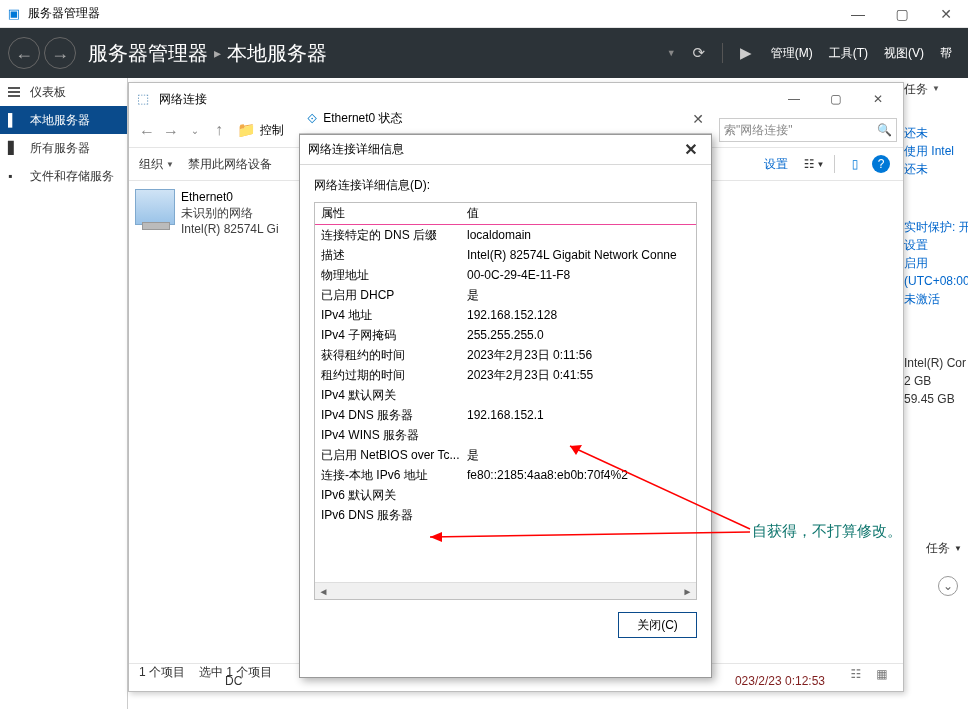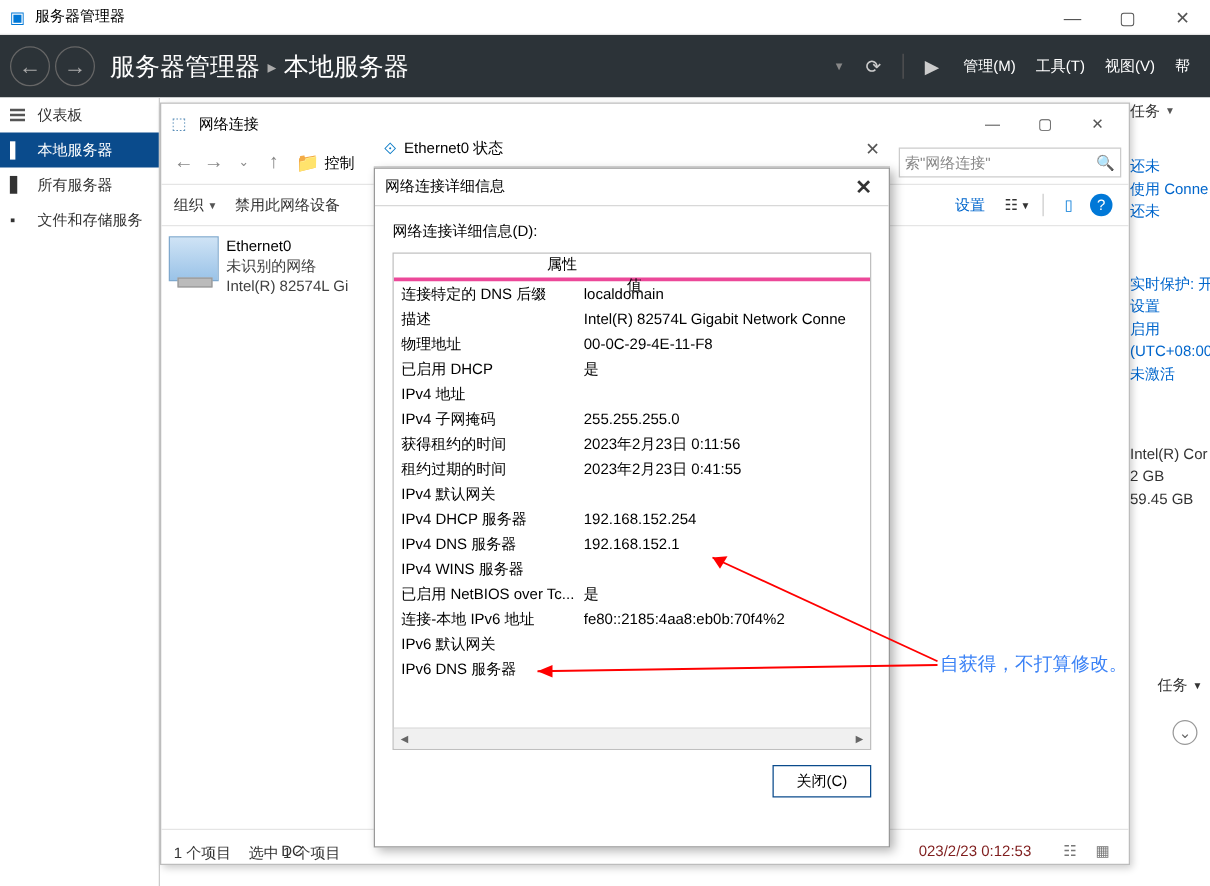--- a/index.html
+++ b/index.html
@@ -63,57 +63,57 @@
 .tb-icon{width:22px;height:22px;display:flex;align-items:center;justify-content:center;margin:0 3px;cursor:pointer;}
 .tb-sep{width:1px;height:18px;background:#ccc;margin:0 6px;}
 .ex-content{display:flex;height:calc(100% - 30px - 34px - 34px - 28px);}
 .ex-content-col{padding:8px 6px;width:170px;}
 .net-item{display:flex;align-items:flex-start;cursor:pointer;}
 .net-icon{width:40px;height:36px;background:linear-gradient(#cfe3f5,#9ac3e8);border:1px solid #7fa9ce;margin-right:6px;position:relative;}
 .net-icon::after{content:"";position:absolute;bottom:-6px;left:6px;width:26px;height:6px;background:#bbb;border:1px solid #999;}
 .net-info{font-size:12px;line-height:16px;}
 .net-name{color:#000;}
 .net-sub{color:#404040;}
-.ex-status{position:absolute;left:0;bottom:0;height:28px;width:100%;display:flex;align-items:flex-end;padding:0 10px;font-size:12px;color:#333;border-top:1px solid #e5e5e5;}
+.ex-status{position:absolute;left:0;bottom:0;height:28px;width:100%;display:flex;align-items:flex-start;padding:0 10px;font-size:12px;color:#333;border-top:1px solid #e5e5e5;}
 .ex-status .spacer{flex:1;}
 .view-btn{width:22px;height:20px;display:flex;align-items:center;justify-content:center;color:#777;margin-left:4px;cursor:pointer;font-size:12px;}
 .ex-bottom-row{position:absolute;left:96px;bottom:3px;font-size:12px;color:#333;}
 .ex-bottom-right{position:absolute;right:78px;bottom:3px;font-size:12px;color:#7f1d1d;}
 
 
 .status-dlg{position:absolute;left:299px;top:104px;width:413px;height:30px;}
 .status-dlg-title{height:30px;display:flex;align-items:center;padding:0 8px;border-bottom:1px solid #ccc;}
 .status-dlg-title .sicon{color:#0a7bc7;margin-right:6px;font-size:13px;}
 .status-dlg-title .spacer{flex:1;}
 .status-close{color:#555;cursor:pointer;font-size:14px;}
 
 
 .details-dlg{position:absolute;left:299px;top:134px;width:413px;height:544px;background:#fff;border:1px solid #999;box-shadow:3px 3px 8px rgba(0,0,0,0.3);}
 .details-dlg-title{height:30px;display:flex;align-items:center;padding:0 8px;border-bottom:1px solid #d8d8d8;}
 .details-dlg-title .spacer{flex:1;}
 .details-close{color:#333;cursor:pointer;font-size:16px;font-weight:bold;width:24px;text-align:center;}
 .dlg-body{padding:12px 14px 14px 14px;}
 .dlg-label{font-size:12px;color:#000;margin-bottom:8px;}
 .prop-grid{border:1px solid #bfbfbf;height:398px;overflow:hidden;position:relative;}
-.prop-header{display:flex;background:#fff;border-bottom:3px solid #ec4899;height:22px;align-items:center;font-size:12px;flex-direction:column;}
+.prop-header{display:flex;background:#fff;border-bottom:1px solid #ec4899;height:22px;align-items:center;font-size:12px;}
 .prop-header .col1{width:148px;padding-left:6px;}
 .prop-header .col2{flex:1;padding-left:4px;}
 .prop-rows{}
 .prop-row{display:flex;height:20px;align-items:center;font-size:12px;}
 .prop-row .c1{width:148px;padding-left:6px;white-space:nowrap;overflow:hidden;}
 .prop-row .c2{flex:1;padding-left:4px;white-space:nowrap;overflow:hidden;}
 .hscroll{position:absolute;left:0;right:0;bottom:0;height:17px;background:#f0f0f0;border-top:1px solid #dedede;display:flex;align-items:center;}
 .hscroll .sa{width:17px;height:17px;display:flex;align-items:center;justify-content:center;color:#666;cursor:pointer;font-size:10px;}
 .hscroll .thumb{flex:1;height:17px;}
 .close-row{display:flex;justify-content:flex-end;margin-top:12px;}
 .close-btn{width:79px;height:26px;border:1px solid #0a4b8c;background:#fff;cursor:pointer;font-size:12px;}
 
 
 .arrow{position:absolute;pointer-events:none;}
-.ann-text{position:absolute;color:#3b82f6;font-size:15px;pointer-events:none;}
+.ann-text{position:absolute;color:#0f766e;font-size:15px;pointer-events:none;}
 
 .bottom-tasks{position:absolute;right:6px;top:462px;color:#333;display:flex;align-items:center;cursor:pointer;}
 .bottom-tasks .dd{font-size:8px;margin-left:4px;}
 .bottom-circle{position:absolute;right:10px;top:498px;width:20px;height:20px;border:1px solid #999;border-radius:50%;display:flex;align-items:center;justify-content:center;color:#666;cursor:pointer;}
 </style>
 </head>
 <body>
 
 <div class="main-titlebar">
   <span class="icon-box">▣</span>
@@ -169,21 +169,21 @@
   </div>
 
   <div class="main-area">
     <div class="right-info">
       <div class="tasks">
           <span>任务</span>
           <span class="dd">▼</span>
         </div>
       <div style="height:26px"></div>
       <div>还未</div>
-      <div>使用 Conne</div>
+      <div>使用 Intel</div>
       <div>还未</div>
       <div style="height:40px"></div>
       <div>实时保护: 开</div>
       <div>设置</div>
       <div>启用</div>
       <div>(UTC+08:00</div>
       <div>未激活</div>
       <div style="height:46px"></div>
       <div style="color:#333">Intel(R) Cor</div>
       <div style="color:#333">2 GB</div>
@@ -292,40 +292,37 @@
           <div class="prop-row">
             <div class="c1">物理地址</div>
             <div class="c2">00-0C-29-4E-11-F8</div>
           </div>
           <div class="prop-row">
             <div class="c1">已启用 DHCP</div>
             <div class="c2">是</div>
           </div>
           <div class="prop-row">
             <div class="c1">IPv4 地址</div>
+            <div class="c2">192.168.152.128</div>
           </div>
           <div class="prop-row">
             <div class="c1">IPv4 子网掩码</div>
             <div class="c2">255.255.255.0</div>
           </div>
           <div class="prop-row">
             <div class="c1">获得租约的时间</div>
             <div class="c2">2023年2月23日 0:11:56</div>
           </div>
           <div class="prop-row">
             <div class="c1">租约过期的时间</div>
             <div class="c2">2023年2月23日 0:41:55</div>
           </div>
           <div class="prop-row">
             <div class="c1">IPv4 默认网关</div>
             <div class="c2"></div>
-          </div>
-          <div class="prop-row">
-            <div class="c1">IPv4 DHCP 服务器</div>
-            <div class="c2">192.168.152.254</div>
           </div>
           <div class="prop-row">
             <div class="c1">IPv4 DNS 服务器</div>
             <div class="c2">192.168.152.1</div>
           </div>
           <div class="prop-row">
             <div class="c1">IPv4 WINS 服务器</div>
             <div class="c2"></div>
           </div>
           <div class="prop-row">

